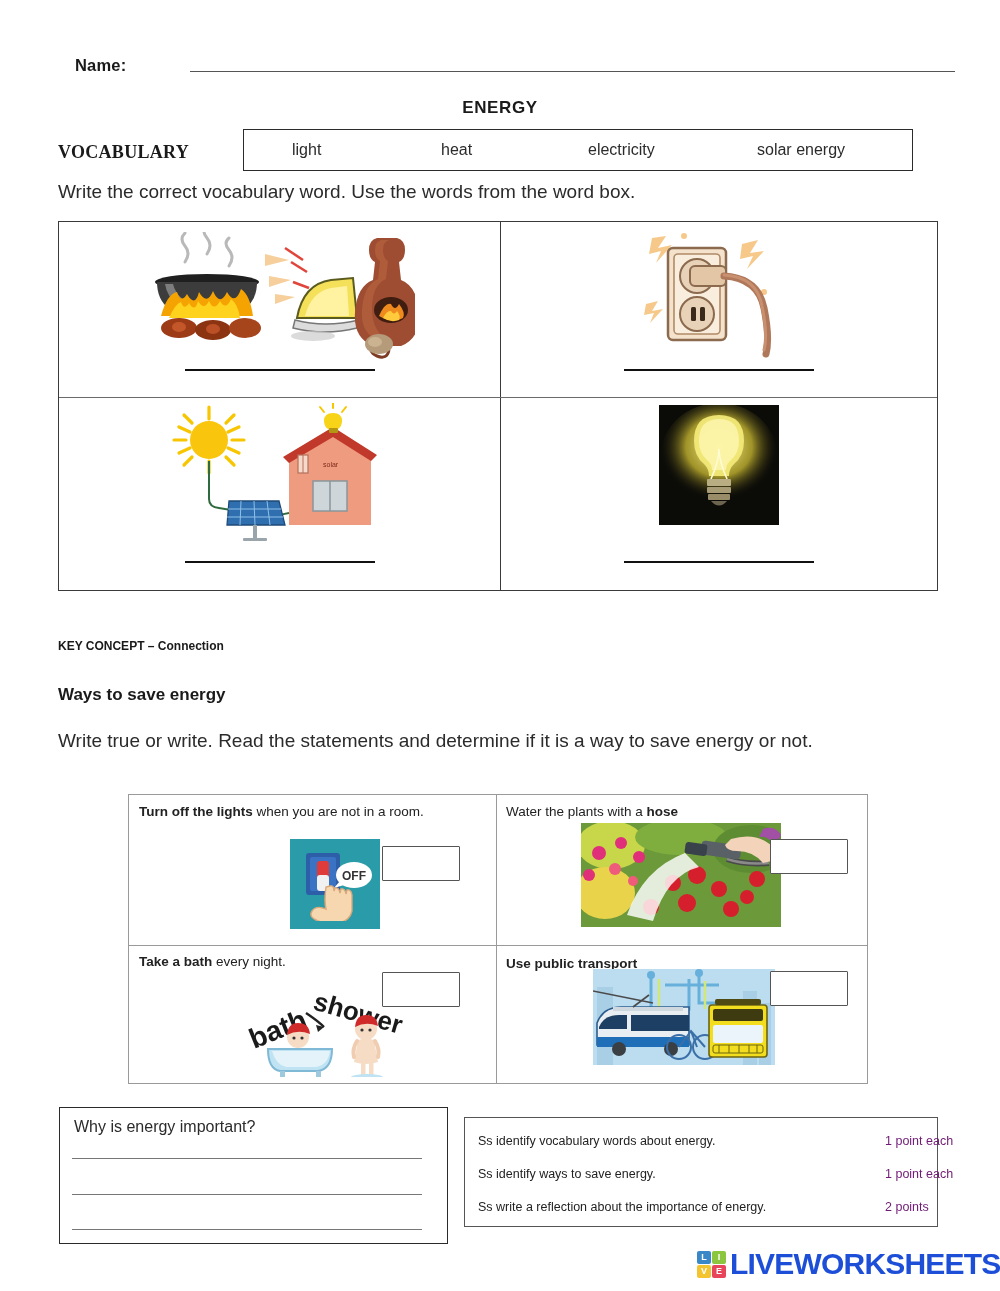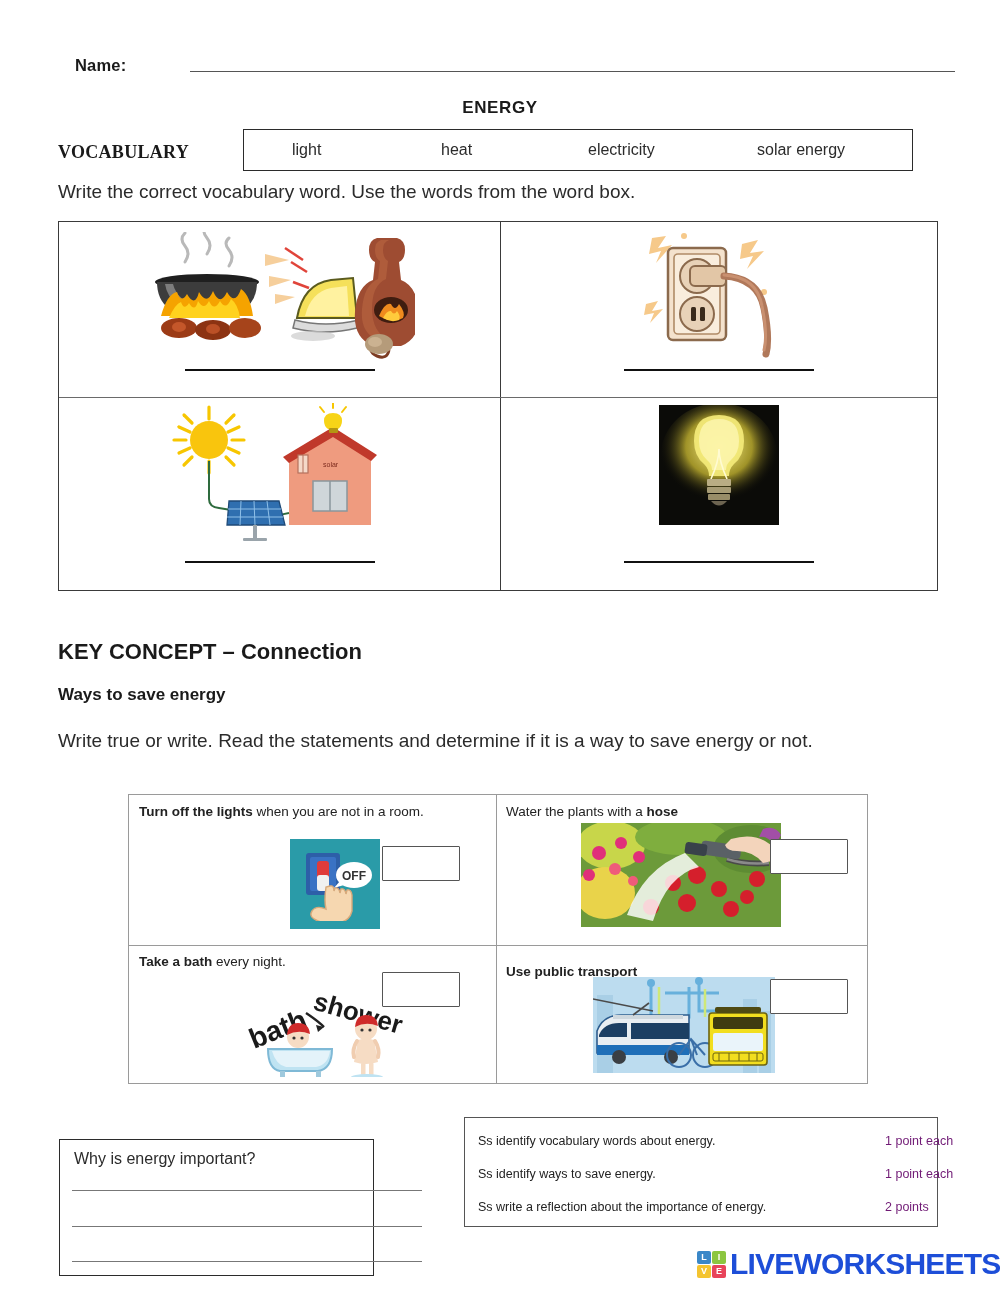--- a/index.html
+++ b/index.html
@@ -139,21 +139,21 @@
     border-bottom: 2.4px solid #111;
   }
   .vcell.c0 .answer-line, .vcell.c1 .answer-line { bottom: 26px; }
   .vcell.c2 .answer-line, .vcell.c3 .answer-line { bottom: 27px; }
 
   
   .key-concept {
     position: absolute;
     left: 58px;
     top: 639px;
-    font-size: 22px;
+    font-size: 12px;
     font-weight: bold;
   }
   .ways-heading {
     position: absolute;
     left: 58px;
     top: 685px;
     font-size: 17px;
     font-weight: bold;
   }
   .instruction-2 {
@@ -191,21 +191,21 @@
     border-top: 1.2px solid #9a9a9a;
   }
   .tfcell {
     position: absolute;
     box-sizing: border-box;
     padding: 8px 10px 0 10px;
   }
   .tfcell.t0 { left: 0;     top: 0;     width: 367px; height: 150px; }
   .tfcell.t1 { left: 367px; top: 0;     width: 371px; height: 150px; }
   .tfcell.t2 { left: 0;     top: 150px; width: 367px; height: 138px; }
-  .tfcell.t3 { left: 367px; top: 160px; width: 371px; height: 138px; }
+  .tfcell.t3 { left: 367px; top: 152px; width: 371px; height: 138px; }
 
   .tf-text {
     font-size: 13.5px;
     color: #222;
     line-height: 1.3;
     font-family: "Liberation Sans", sans-serif;
   }
   .tf-text b { font-weight: bold; }
 
   .tf-answerbox {
@@ -222,25 +222,24 @@
   .tfcell.t2 .tf-answerbox { left: 253px; top: 27px; }
   .tfcell.t3 .tf-answerbox { left: 274px; top: 24px; }
 
   .tf-art { position: absolute; padding-left: 33px; }
 
   
   .reflection {
     position: absolute;
     left: 59px;
     top: 1107px;
-    width: 315px;
+    width: 389px;
     height: 137px;
     border: 1.4px solid #2b2b2b;
     box-sizing: border-box;
-    margin-top: 32px;
   }
   .reflection .q {
     position: absolute;
     left: 14px;
     top: 10px;
     font-size: 16px;
     color: #2b2b2b;
   }
   .reflection .rline {
     position: absolute;

